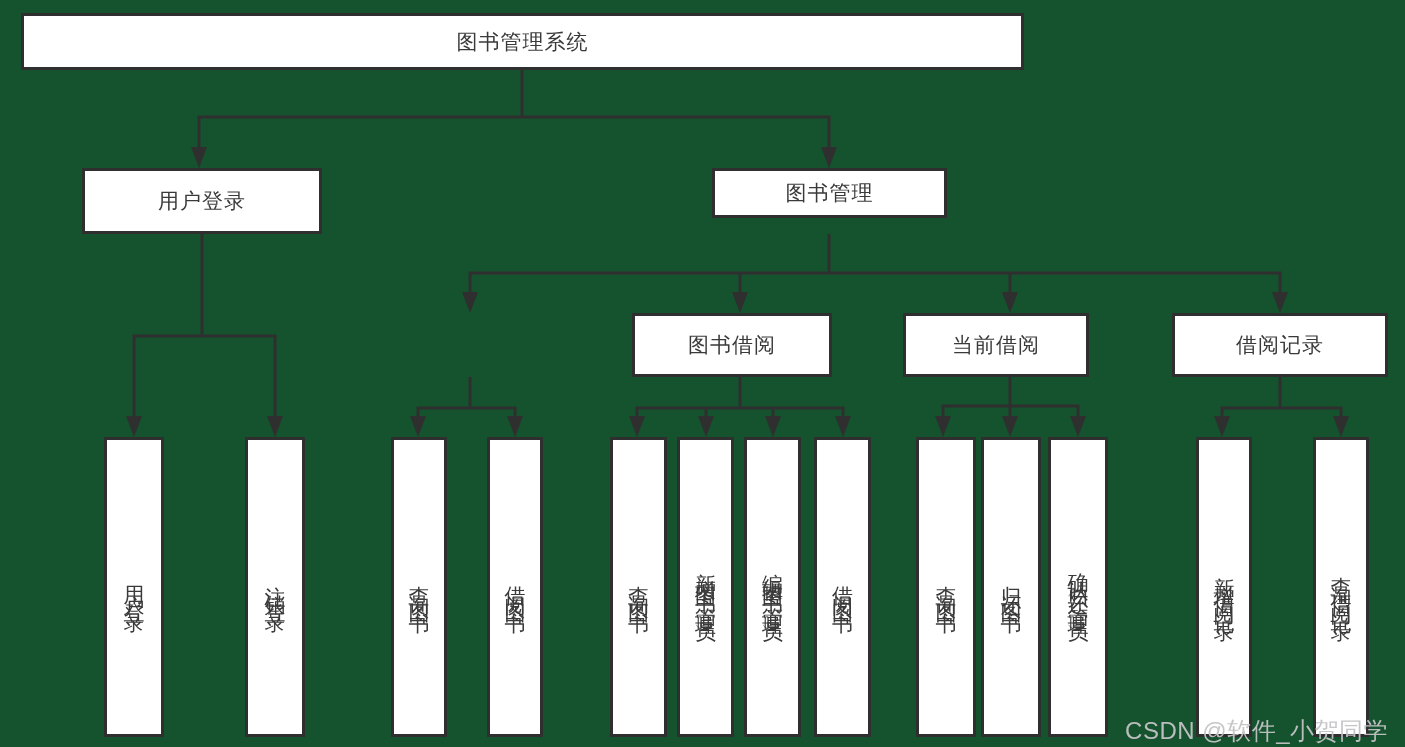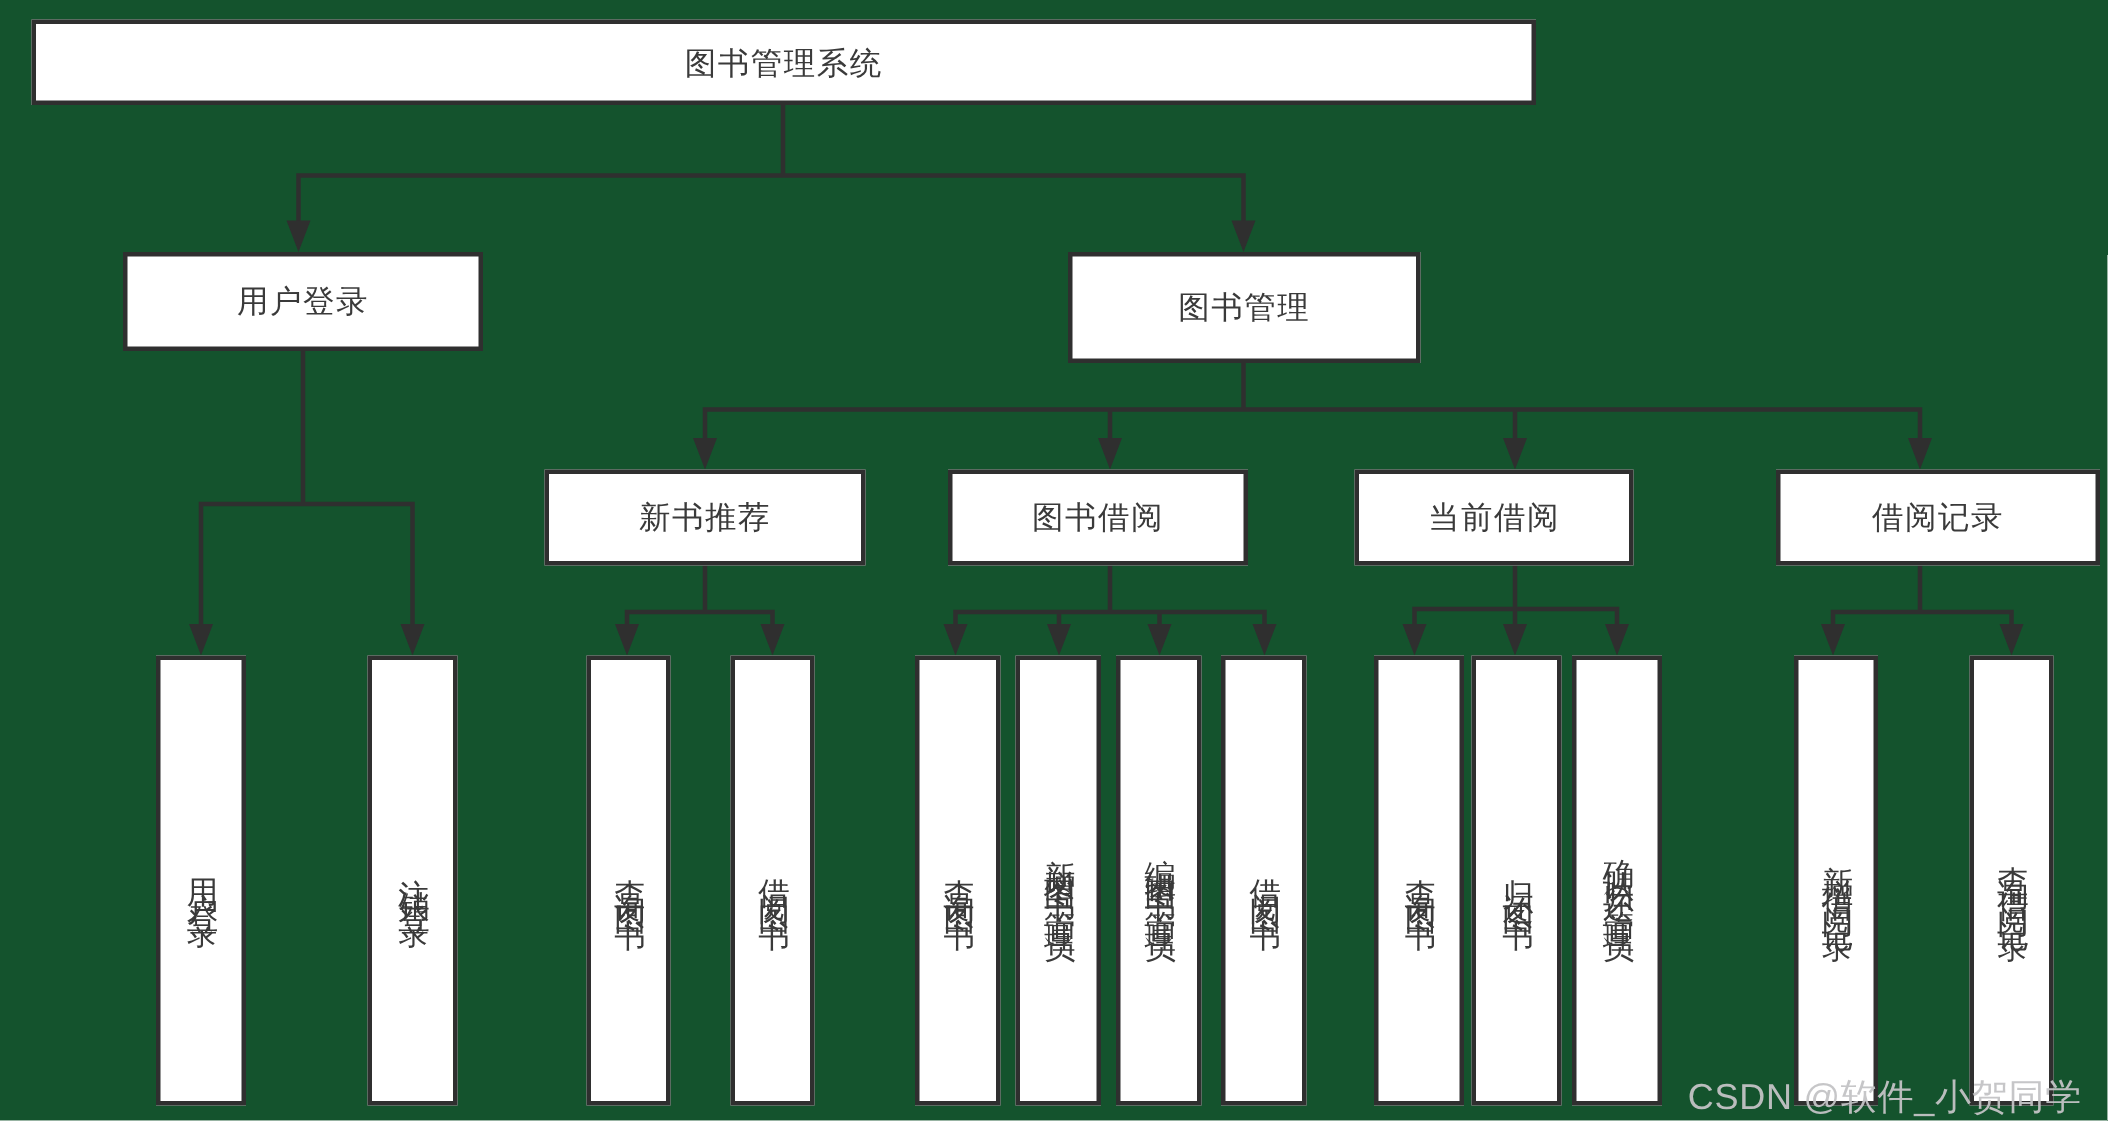--- a/index.html
+++ b/index.html
@@ -46,26 +46,26 @@
     letter-spacing: 9px;
     color: #3a3a3a;
     white-space: nowrap;
   }
   .vtext.long { letter-spacing: 7px; }
 
   
   #root-box        { left: 21px;   top: 13px;  width: 1003px; height: 57px; }
   
   #n-user-login    { left: 82px;   top: 168px; width: 240px;  height: 66px; }
-  #n-book-mgmt     { left: 712px;  top: 168px; width: 235px;  height: 74px; }
+  #n-book-mgmt     { left: 712px;  top: 168px; width: 235px;  height: 50px; }
   
   #n-new-book      { left: 363px;  top: 313px; width: 214px;  height: 64px; }
   #n-book-borrow   { left: 632px;  top: 313px; width: 200px;  height: 64px; }
   #n-cur-borrow    { left: 903px;  top: 313px; width: 186px;  height: 64px; }
-  #n-borrow-rec    { left: 1172px; top: 313px; width: 216px;  height: 64px; margin-left: 12px; }
+  #n-borrow-rec    { left: 1172px; top: 313px; width: 216px;  height: 64px; }
   
   #vA1 { left: 104px;  width: 60px; }
   #vA2 { left: 245px;  width: 60px; }
   #vB1 { left: 391px;  width: 56px; }
   #vB2 { left: 487px;  width: 56px; }
   #vC1 { left: 610px;  width: 57px; }
   #vC2 { left: 677px;  width: 57px; }
   #vC3 { left: 744px;  width: 57px; }
   #vC4 { left: 814px;  width: 57px; }
   #vD1 { left: 916px;  width: 60px; }
@@ -108,21 +108,20 @@
              M935 416 L951 416 L943 437 Z  M1002 416 L1018 416 L1010 437 Z
              M1070 416 L1086 416 L1078 437 Z
              M1214 416 L1230 416 L1222 437 Z  M1333 416 L1349 416 L1341 437 Z" fill="#2f2f2f" stroke="none"></path>
   </svg>
 
   <div class="hbox" id="root-box">图书管理系统</div>
 
   <div class="hbox" id="n-user-login">用户登录</div>
   <div class="hbox" id="n-book-mgmt">图书管理</div>
 
-  <div class="hbox" id="n-new-book">新书推荐</div>
   <div class="hbox" id="n-book-borrow">图书借阅</div>
   <div class="hbox" id="n-cur-borrow">当前借阅</div>
   <div class="hbox" id="n-borrow-rec">借阅记录</div>
 
   <div class="vbox" id="vA1">
     <span class="vtext">用户登录</span>
   </div>
   <div class="vbox" id="vA2">
     <span class="vtext">注销登录</span>
   </div>

